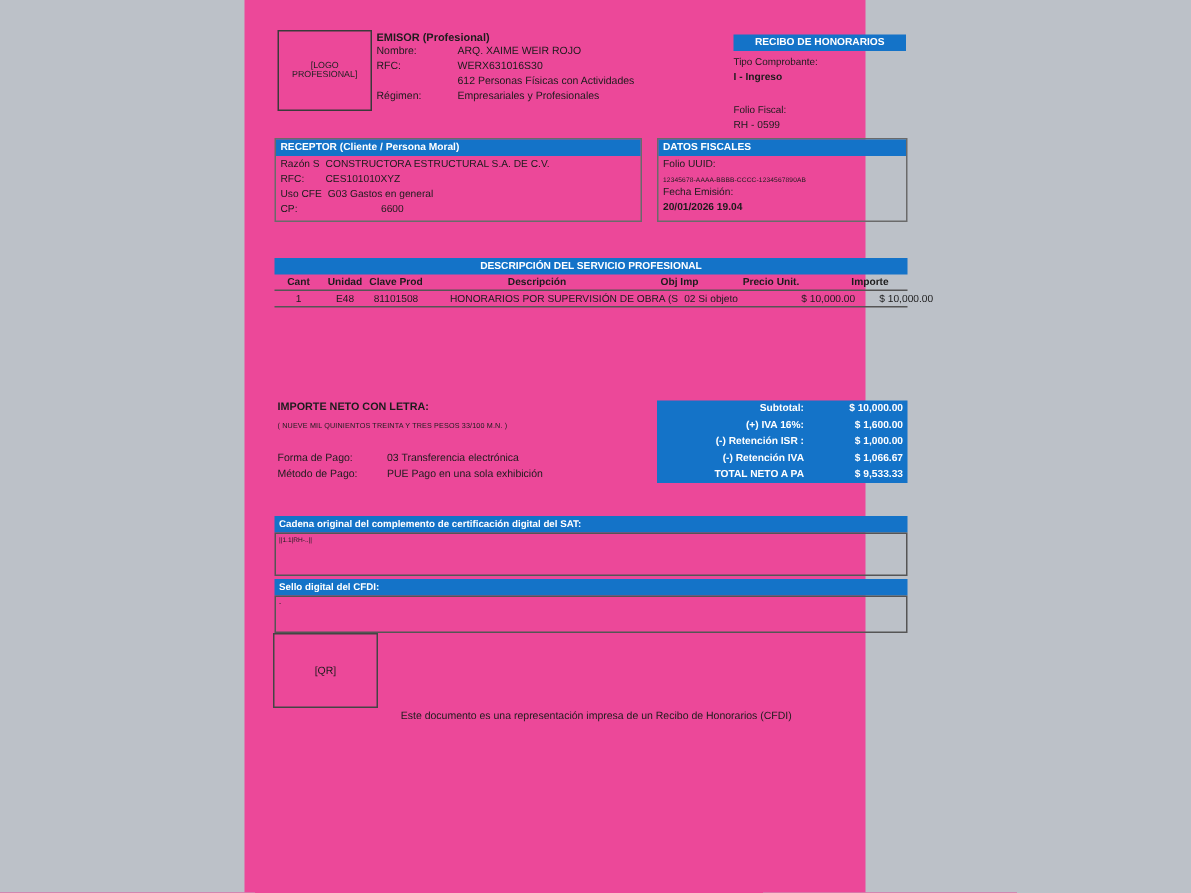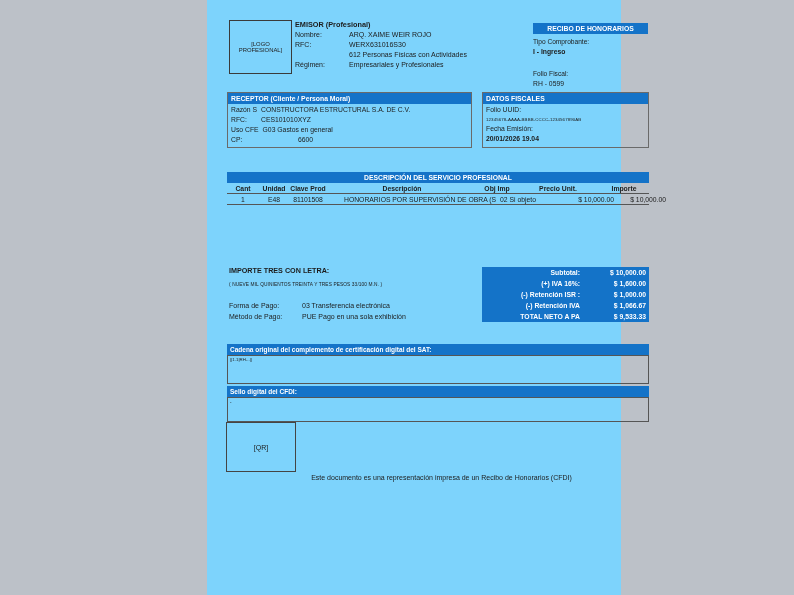--- a/index.html
+++ b/index.html
@@ -5,22 +5,21 @@
   * { margin:0; padding:0; box-sizing:border-box; }
   html,body { width:794px; height:595px; overflow:hidden; }
   body {
     background:#bcc1c8;
     font-family:"Liberation Sans", sans-serif;
     color:#1c1c1c;
     position:relative;
   }
   .page {
     position:absolute; left:163px; top:0; width:414px; height:595px;
-    background:#7dd3fc;
-    margin-left:44px;
+    background:#ec4899;
   }
   .abs { position:absolute; }
 
   
   .logo-box {
     left:22px; top:20px; width:63px; height:54px;
     border:1.5px solid #3a3a3a;
     display:flex; align-items:center; justify-content:center;
     font-size:5.9px; color:#222; text-align:center;
   }
@@ -187,21 +186,21 @@
       <span class="c2">E48</span>
       <span class="c3">81101508</span>
       <span class="c4">HONORARIOS POR SUPERVISIÓN DE OBRA (S</span>
       <span class="c5">02 Si objeto</span>
       <span class="c6">$ 10,000.00</span>
       <span class="c7">$ 10,000.00</span>
     </div>
   </div>
 
   <div class="abs letra">
-    <div class="title">IMPORTE TRES CON LETRA:</div>
+    <div class="title">IMPORTE NETO CON LETRA:</div>
     <div class="val">( NUEVE MIL QUINIENTOS TREINTA Y TRES PESOS 33/100 M.N. )</div>
   </div>
 
   <div class="abs pagos">
     <div class="kvrow">
       <span class="k">Forma de Pago:</span>
       <span class="v">03 Transferencia electrónica</span>
     </div>
     <div class="kvrow">
       <span class="k">Método de Pago:</span>

